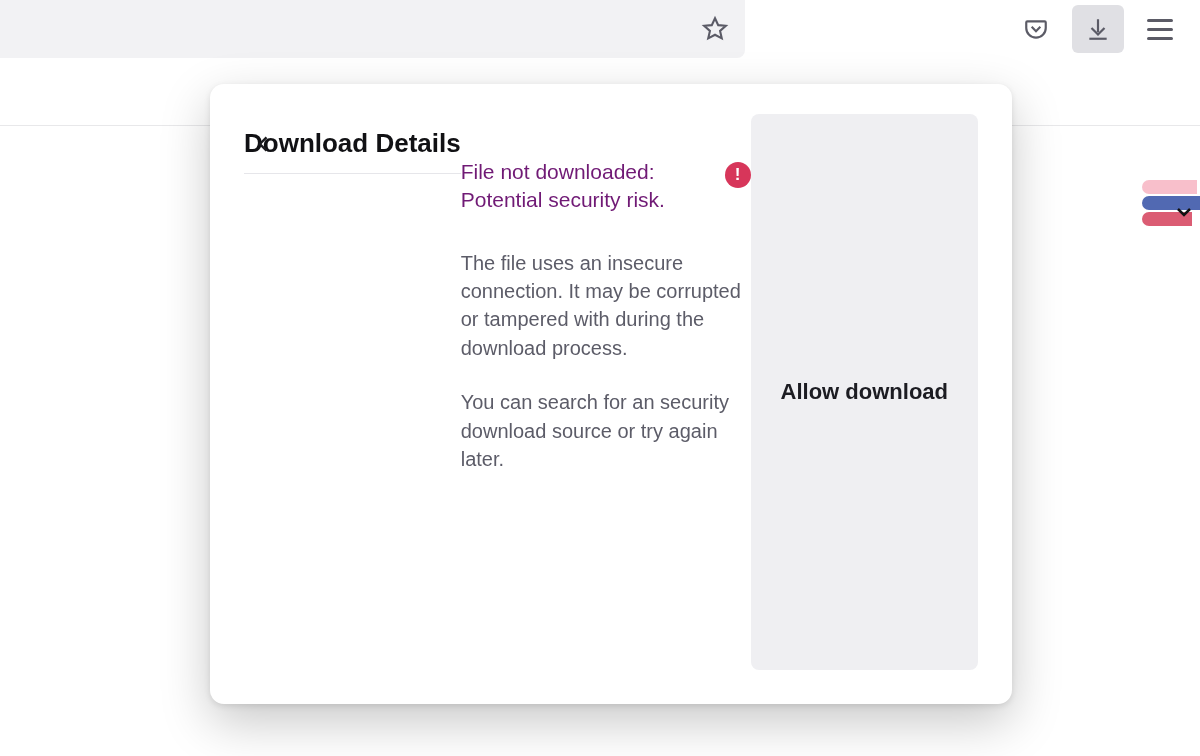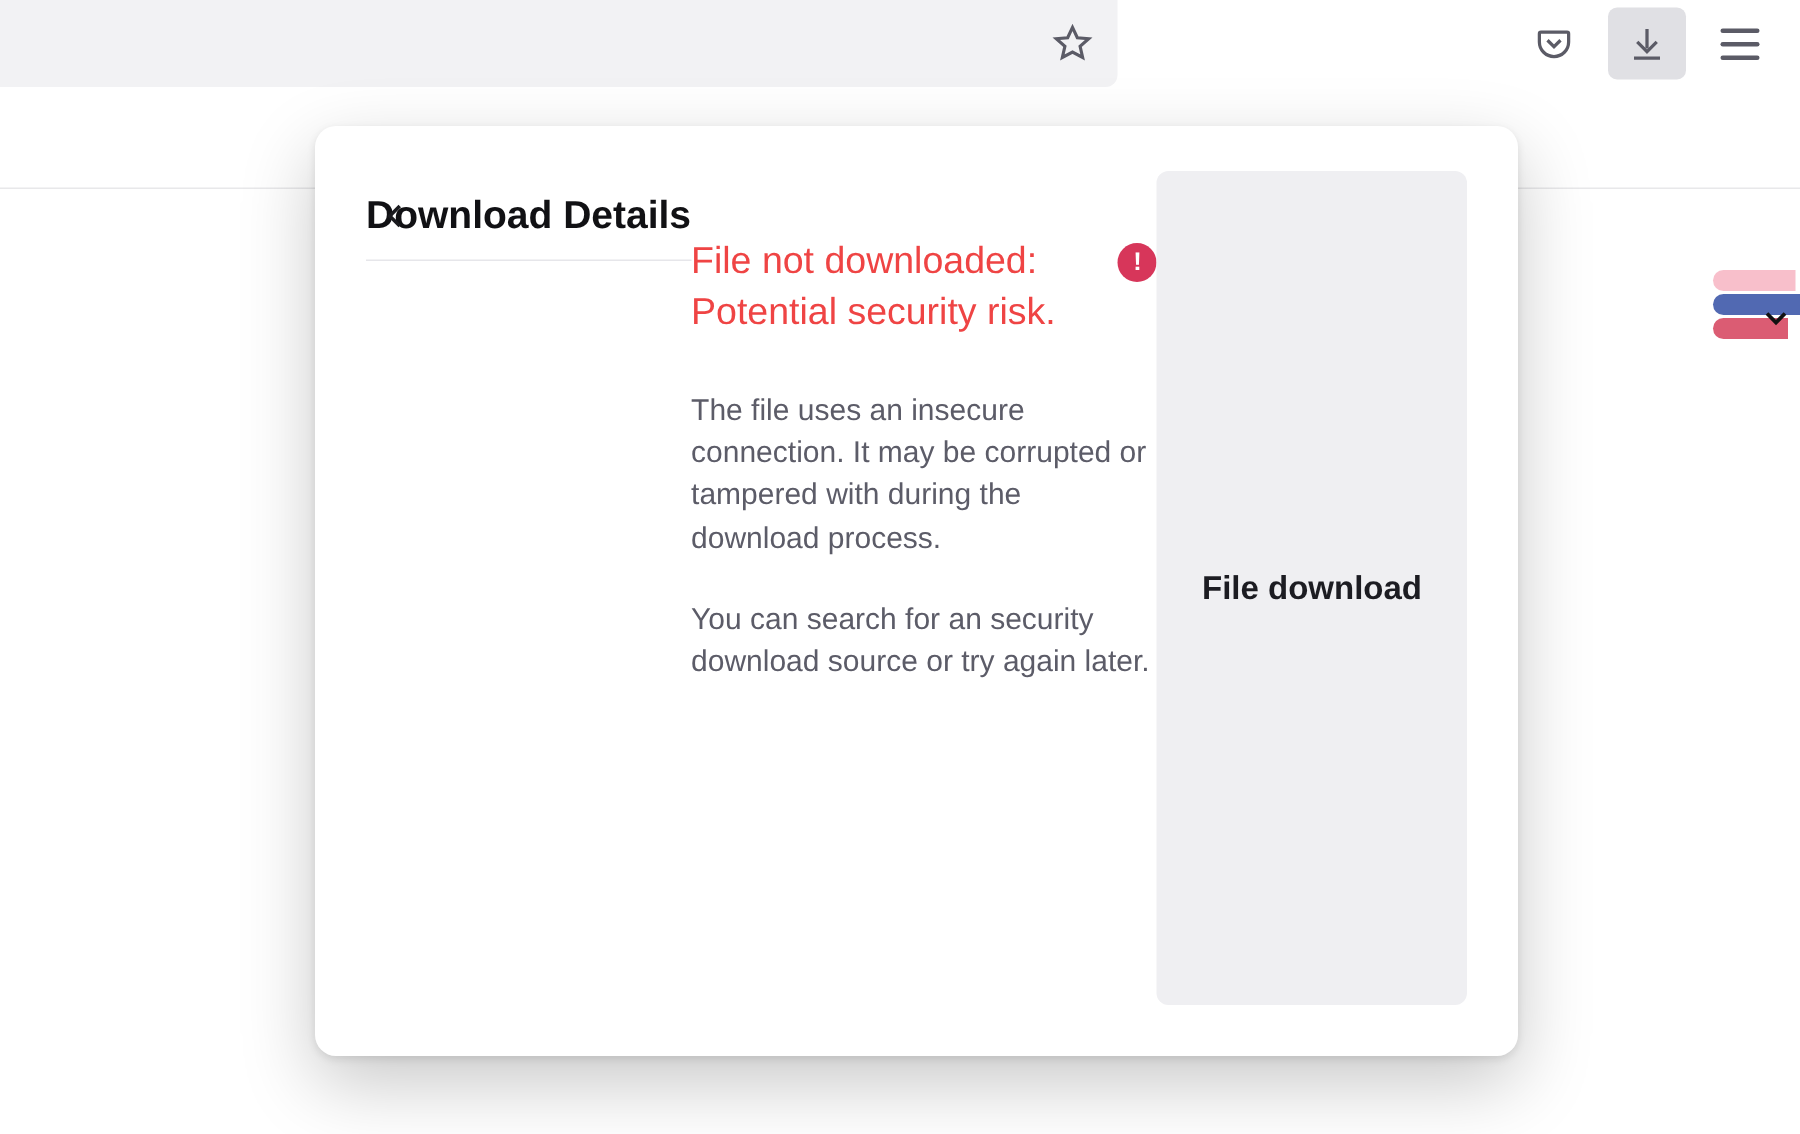--- a/index.html
+++ b/index.html
@@ -165,23 +165,23 @@
     display: flex;
     flex-direction: column;
   }
 
   .warning-row {
     display: flex;
     align-items: flex-start;
     justify-content: space-between;
   }
   .warning-heading {
-    font-size: 25px;
+    font-size: 21px;
     font-weight: 500;
-    color: #ef4444;
+    color: #701a75;
     line-height: 1.35;
     max-width: 780px;
   }
   .alert-badge {
     width: 26px;
     height: 26px;
     border-radius: 50%;
     background: #d7365a;
     color: #fff;
     font-weight: 700;
@@ -292,16 +292,16 @@
       <div class="alert-badge">!</div>
     </div>
 
     <div class="explain">
       <p>The file uses an insecure connection. It may be corrupted or tampered with during the download process.</p>
       <p>You can search for an security download source or try again later.</p>
     </div>
   </div>
 
   <div class="panel-footer">
-    <button class="btn btn-secondary">File download</button>
+    <button class="btn btn-secondary">Allow download</button>
   </div>
 
 </div>
 
 </body></html>

